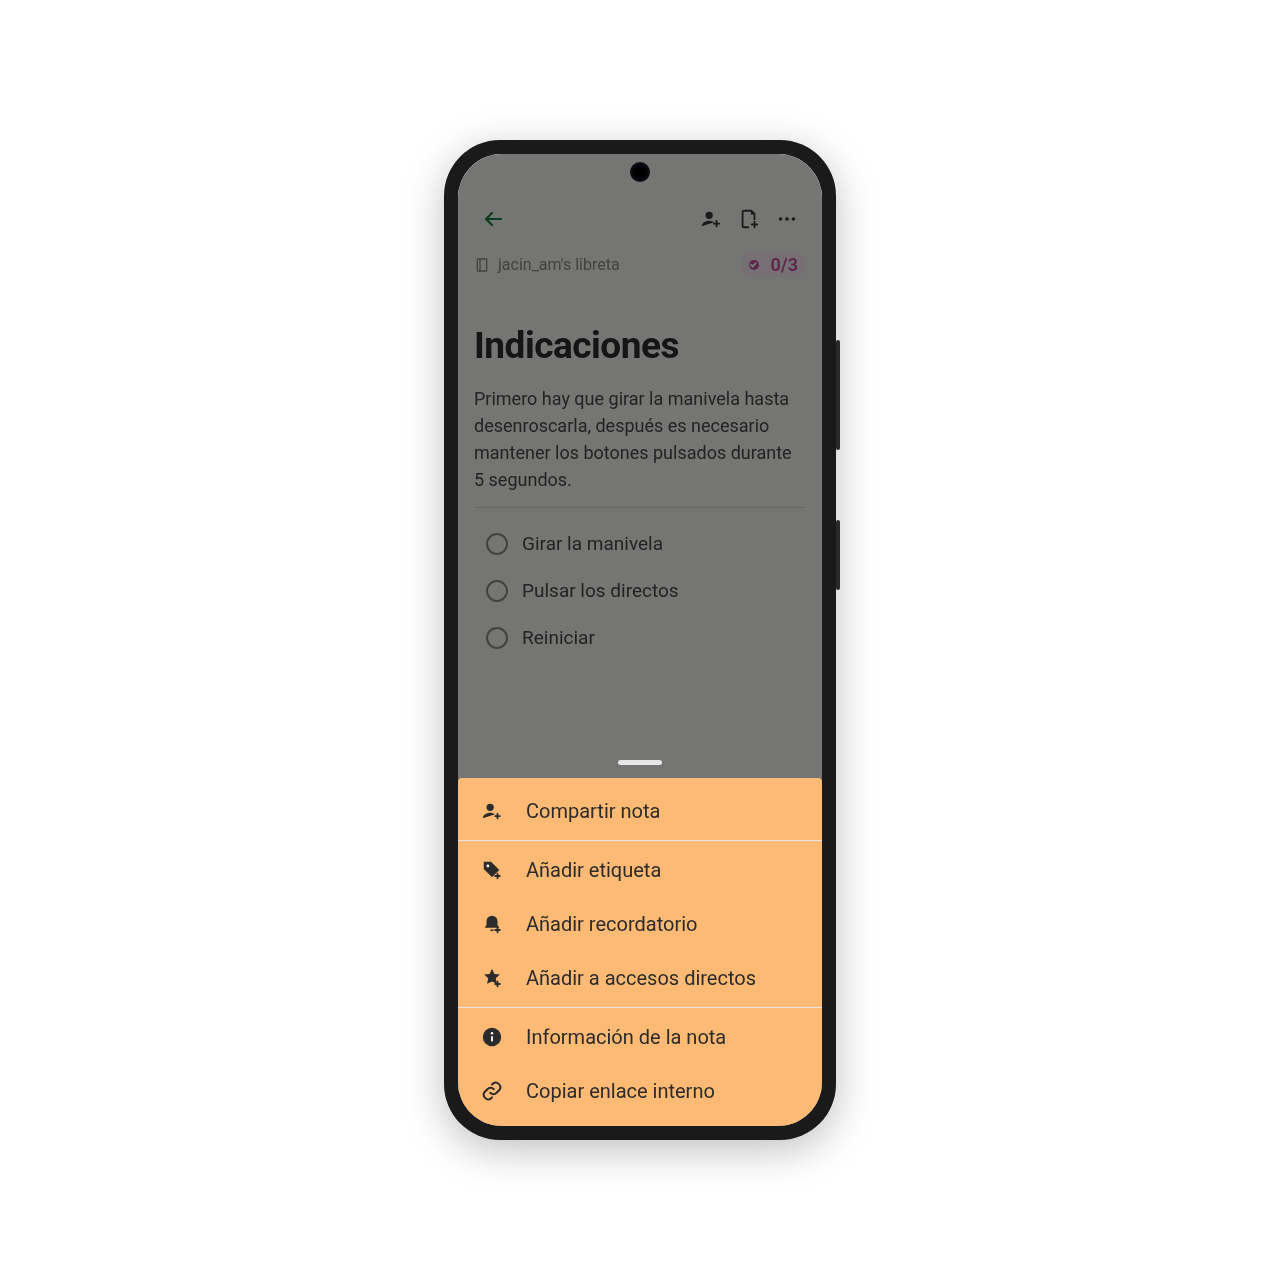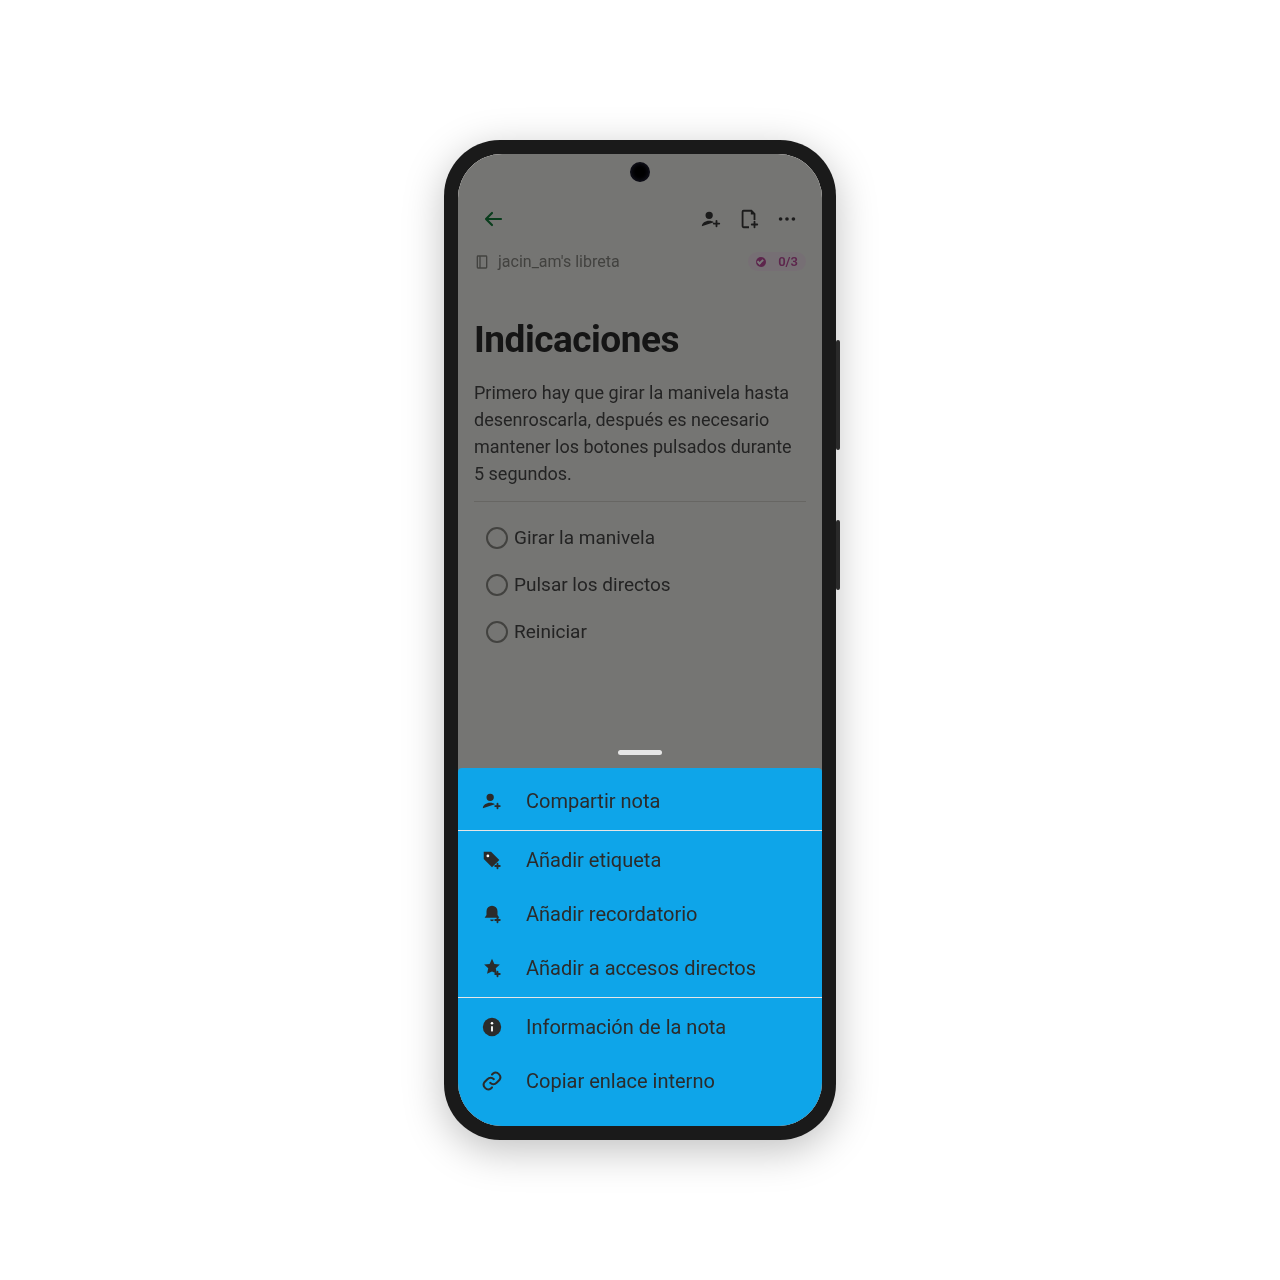--- a/index.html
+++ b/index.html
@@ -73,21 +73,21 @@
     align-items: center;
     padding: 10px 16px 0 16px;
     font-size: 16px;
     color: #8a8a85;
   }
   .notebook-row .nb-icon { margin-right: 8px; }
   .notebook-row .nb-name { flex:1; }
   .badge {
     background: #f6e9f2;
     color: #c24fa0;
-    font-size: 13px;
+    font-size: 18px;
     font-weight: 600;
     padding: 2px 8px;
     border-radius: 12px;
     display: inline-flex;
     align-items: center;
     gap: 12px;
   }
   .badge-dot {
     width: 10px; height: 10px; border-radius: 50%; background: #c24fa0;
     display: inline-flex; align-items:center; justify-content:center;
@@ -113,46 +113,46 @@
     height: 1px;
     background: #d8d6d0;
     margin: 4px 16px 4px 16px;
   }
   .checklist {
     padding: 8px 16px;
   }
   .checklist .item {
     display: flex;
     align-items: center;
-    gap: 6px;
+    gap: 14px;
     padding: 12px 12px;
     font-size: 19px;
     color: #4a4a4a;
   }
   .check-circle {
     width: 22px; height: 22px;
     border: 2px solid #8a8a85;
     border-radius: 50%;
     flex: 0 0 auto;
   }
   .scrim {
     position: absolute;
     inset: 0;
     background: rgba(0,0,0,0.52);
     z-index: 20;
   }
   .sheet {
     position: absolute;
     left: 0; right: 0; bottom: 0;
-    background: #0ea5e9;
+    background: #fdba74;
     z-index: 30;
     border-top-left-radius: 4px;
     border-top-right-radius: 4px;
     padding-top: 6px;
-    padding-bottom: 18px;
+    padding-bottom: 8px;
   }
   .sheet-handle-area {
     position: absolute;
     top: -18px;
     left: 0; right: 0;
     display: flex;
     justify-content: center;
     z-index: 31;
   }
   .sheet-handle {

